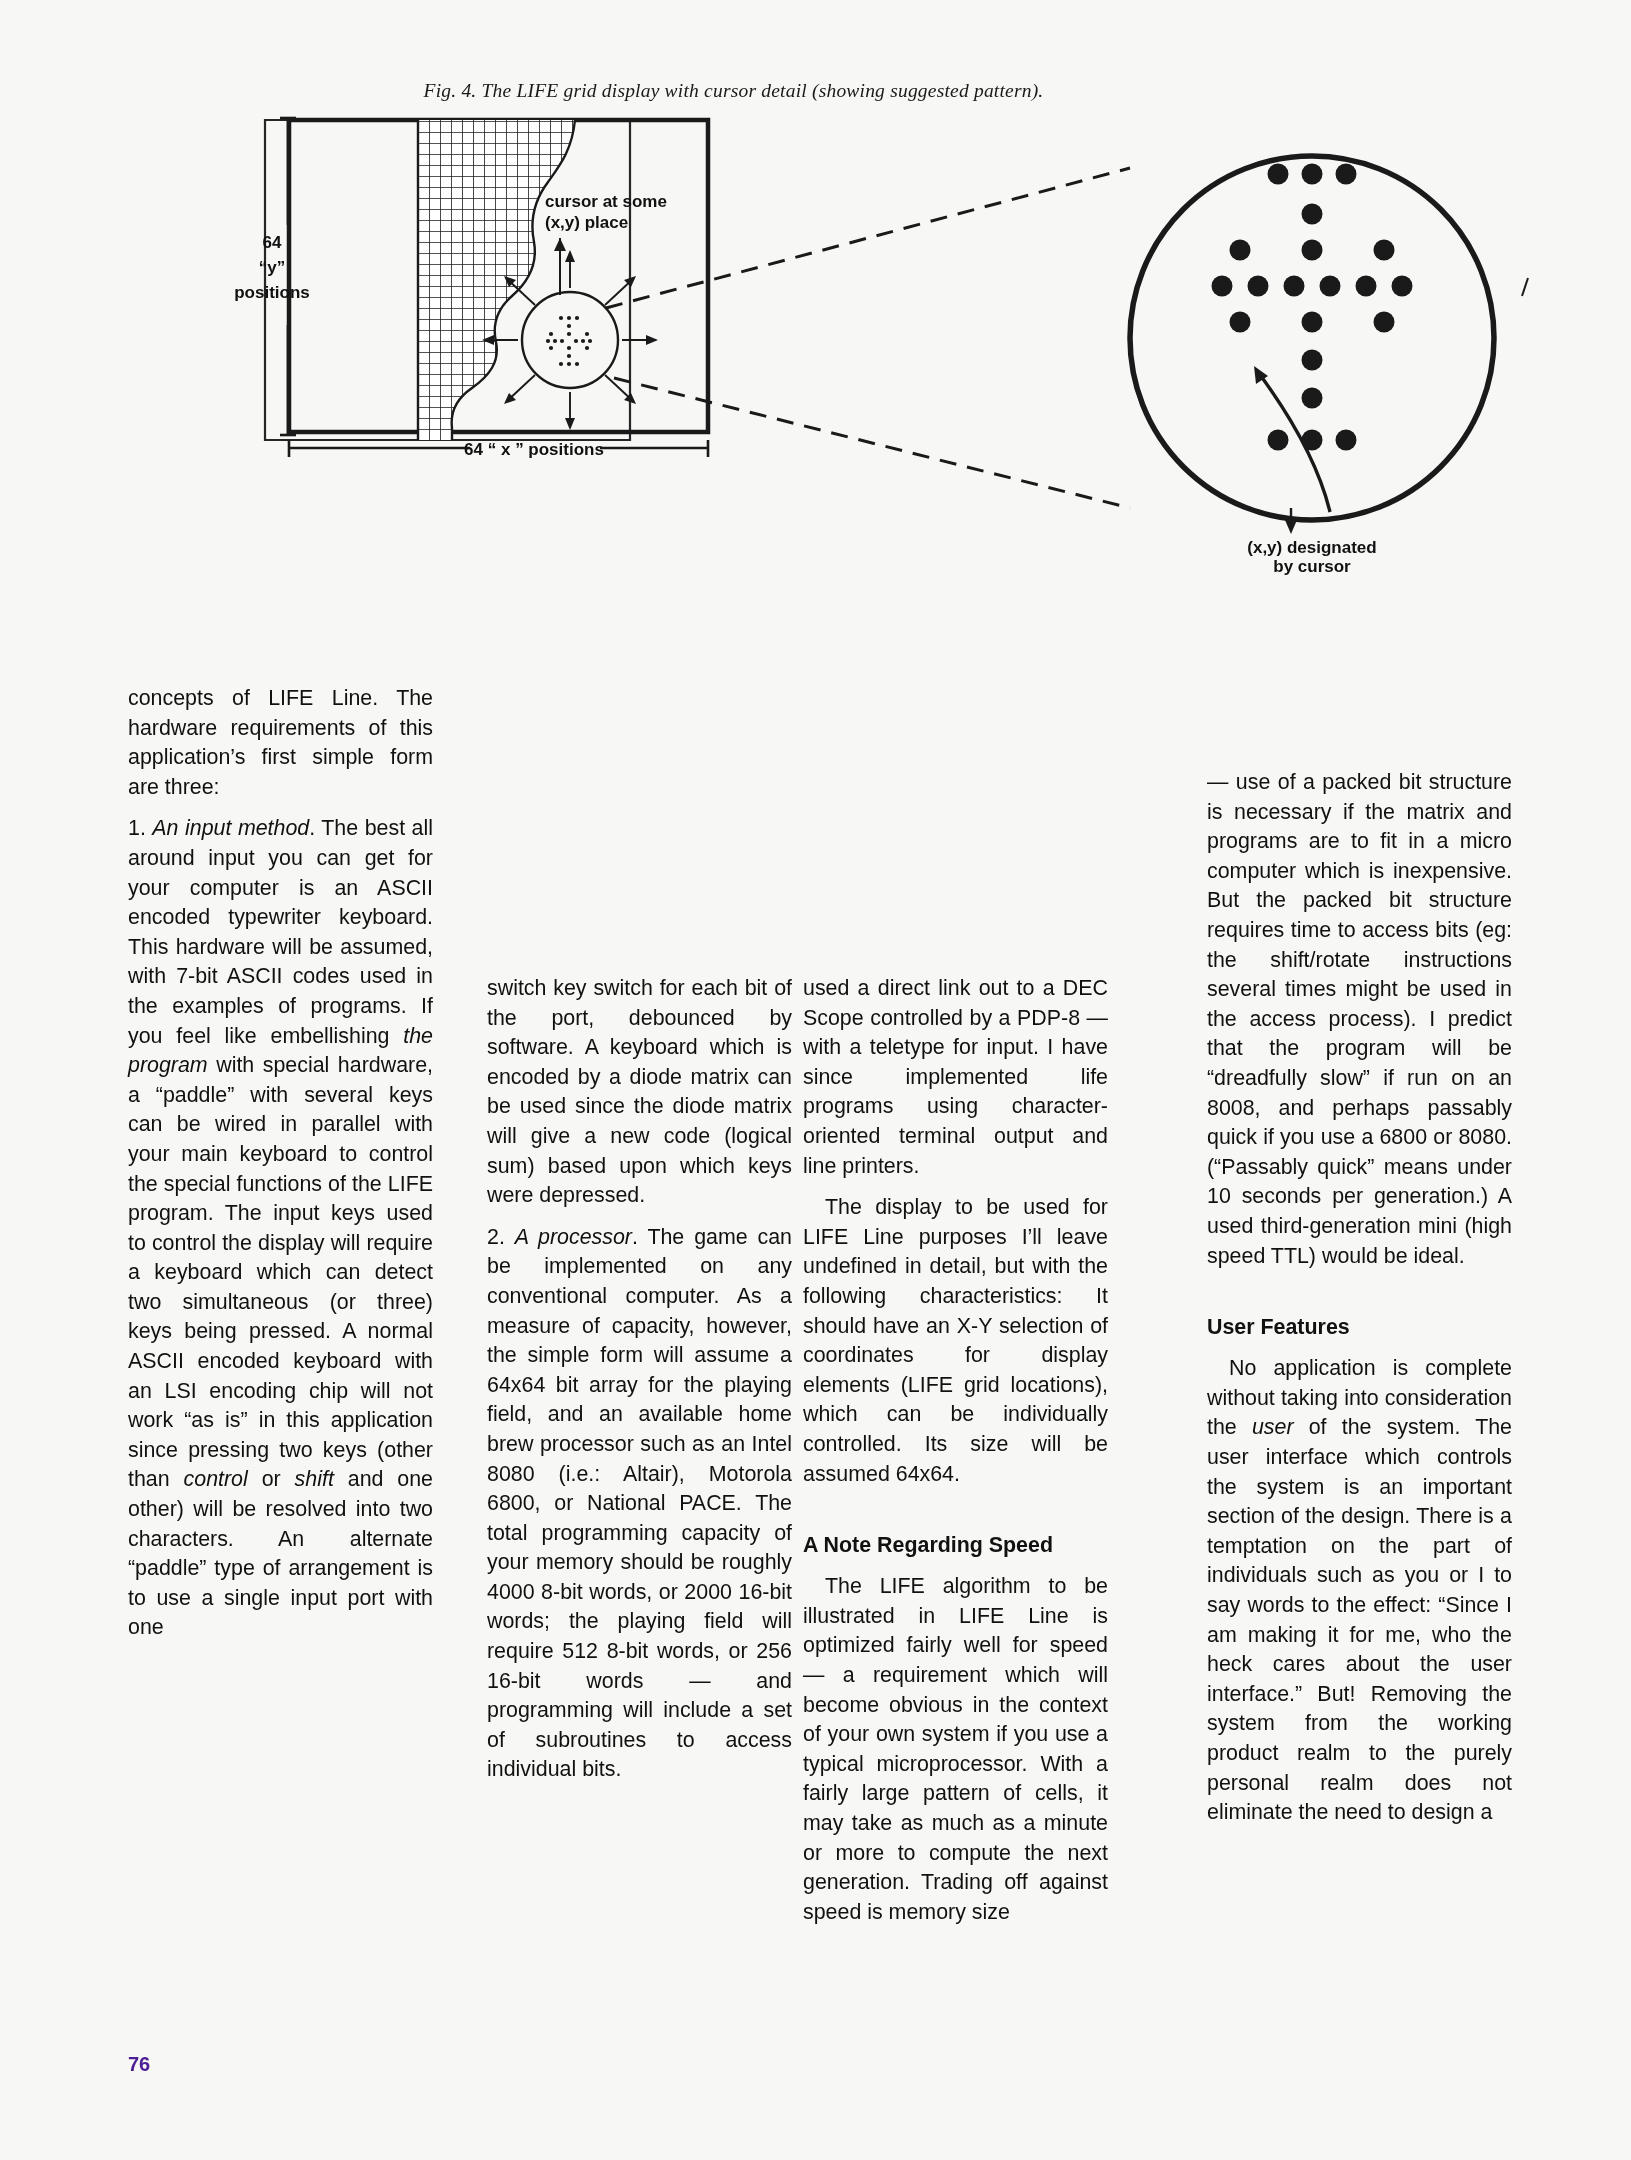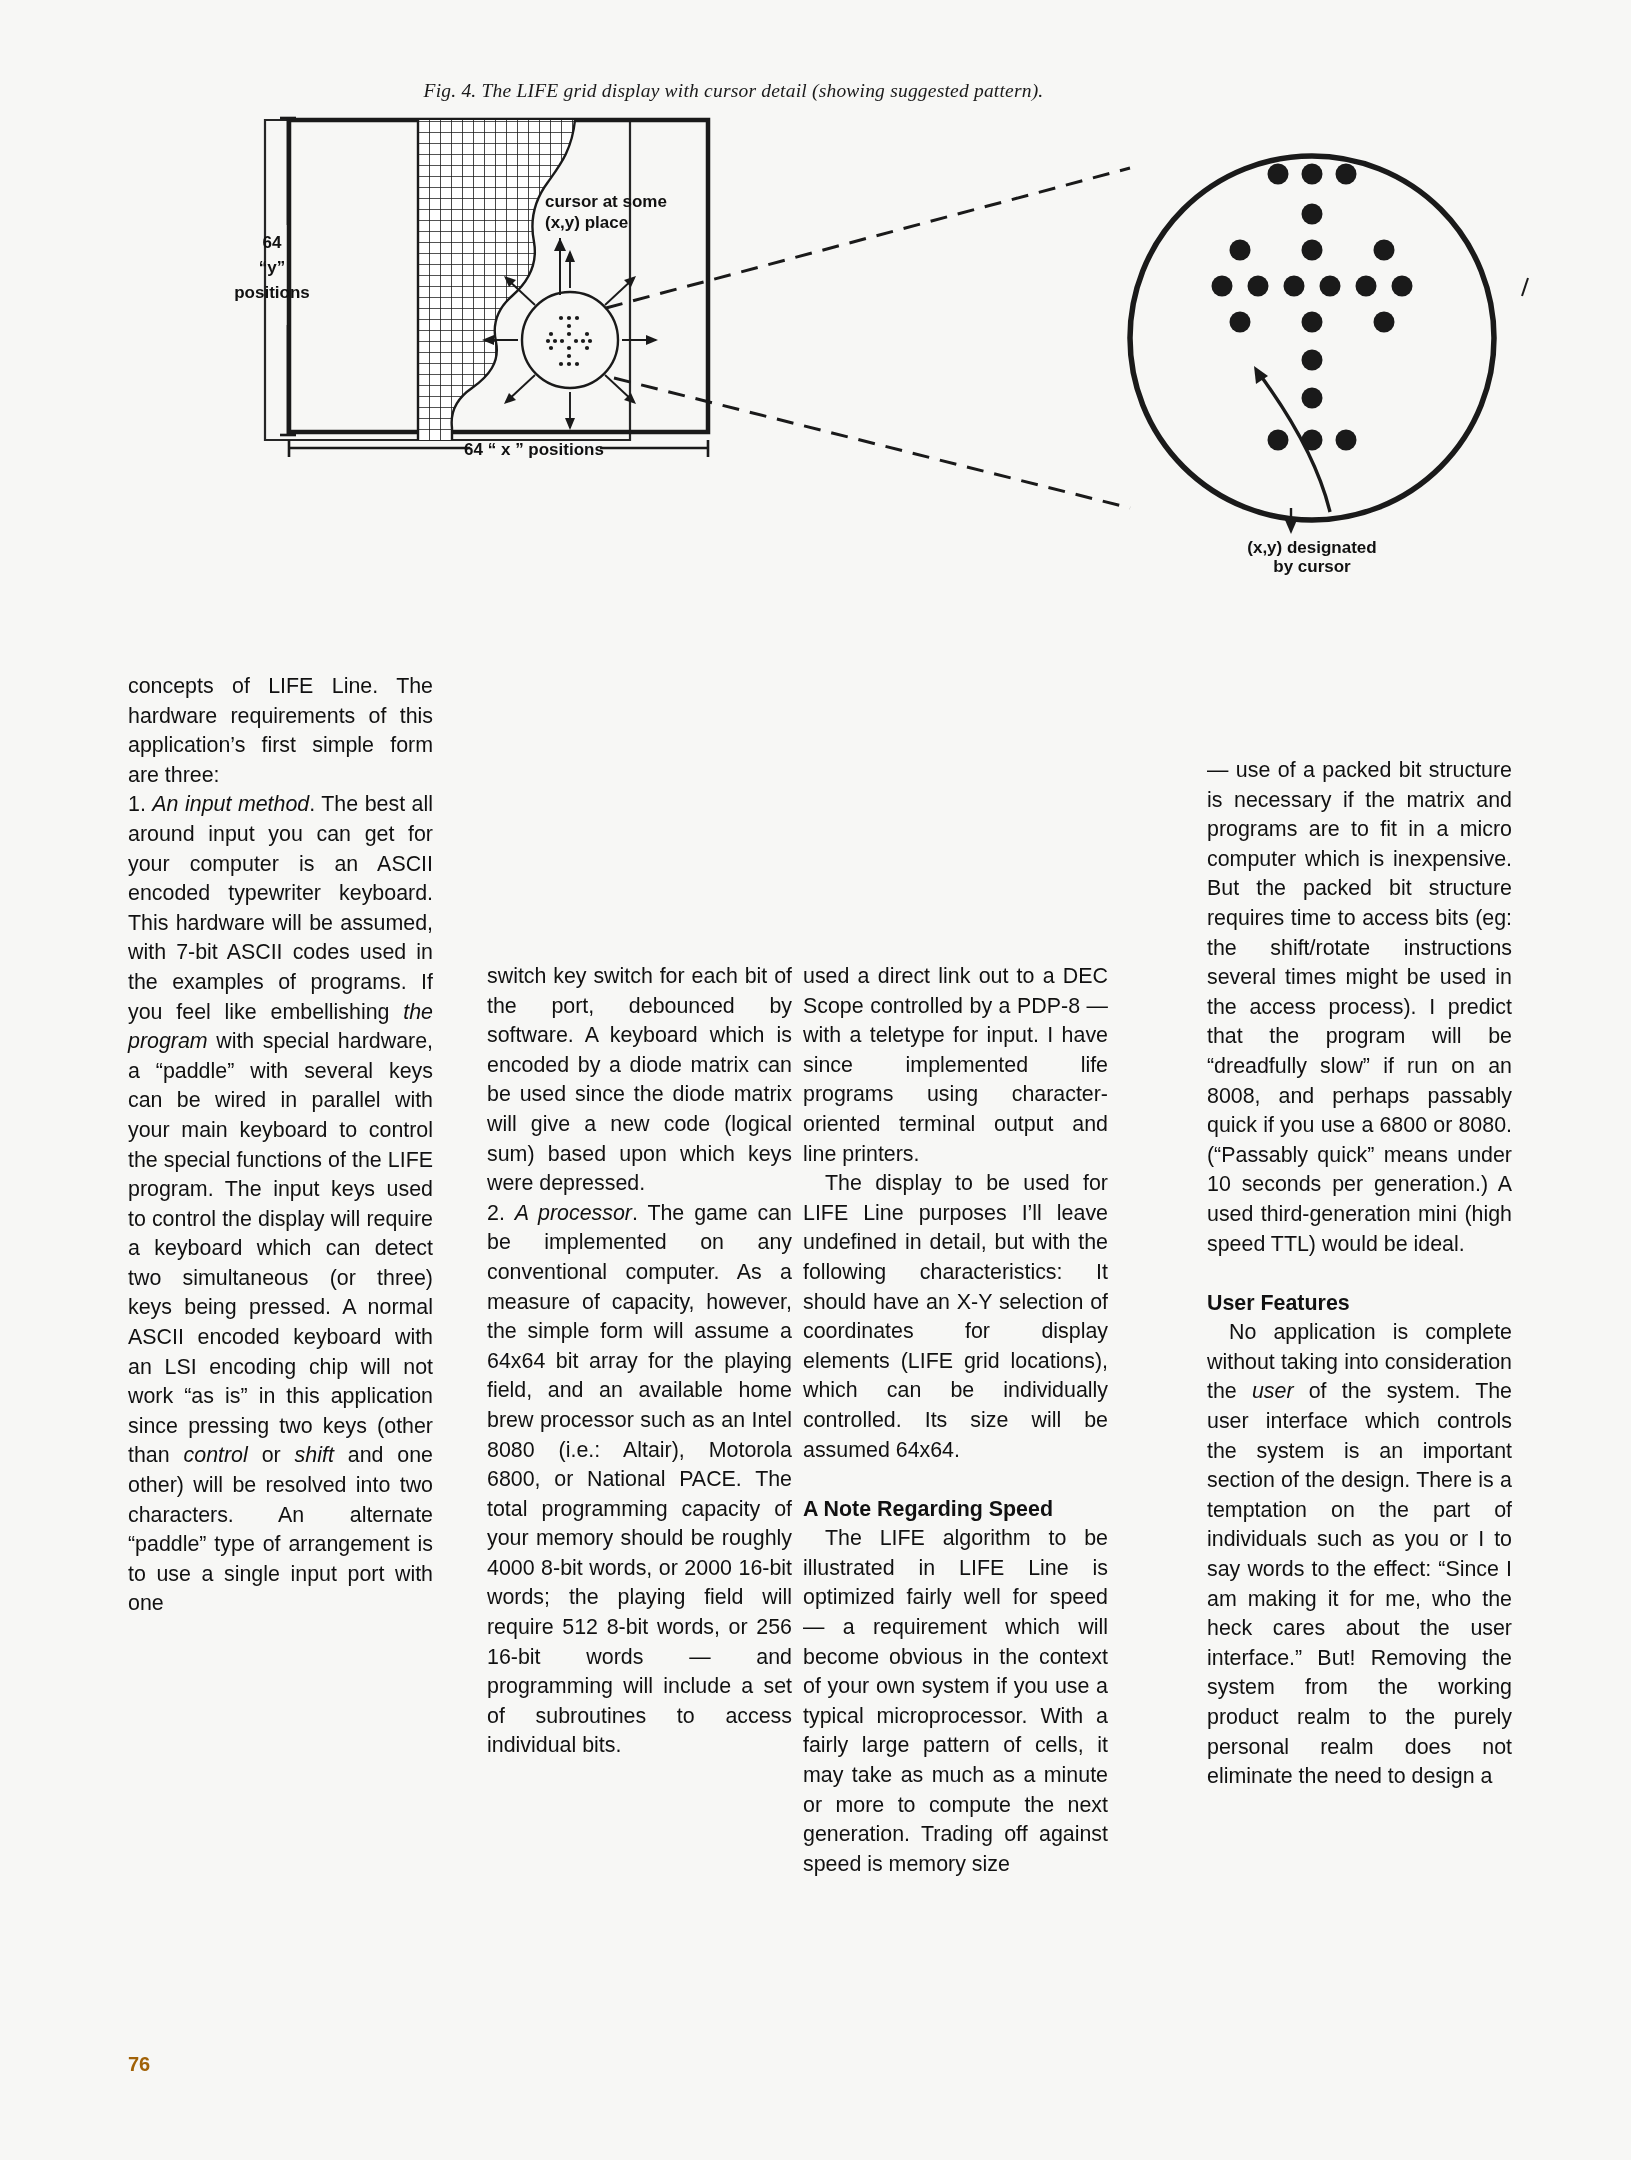--- a/index.html
+++ b/index.html
@@ -50,26 +50,26 @@
     text-align:left;
   }
   .spacer{height:29.6px;}
 
   #col1{left:128px;top:672px;width:305px;}
   #col2{left:487px;top:962px;width:305px;}
   #col3{left:803px;top:962px;width:305px;}
   #col4{left:1207px;top:756px;width:305px;}
 
   
-  .col p{ text-align-last:left; }
+  .col p{ text-align-last:left;margin-top:12px; }
 
   
   .folio{
     position:absolute;left:128px;top:2053px;
-    font-weight:bold;font-size:20px;color:#a16207;
+    font-weight:bold;font-size:20px;color:#4c1d95;
     font-family:"Liberation Sans", sans-serif;
   }
 
   
   .dlabel{font-family:"Liberation Sans", sans-serif;font-weight:bold;font-size:17px;fill:#111;}
 </style>
 </head>
 <body>
 
 <div class="page">

